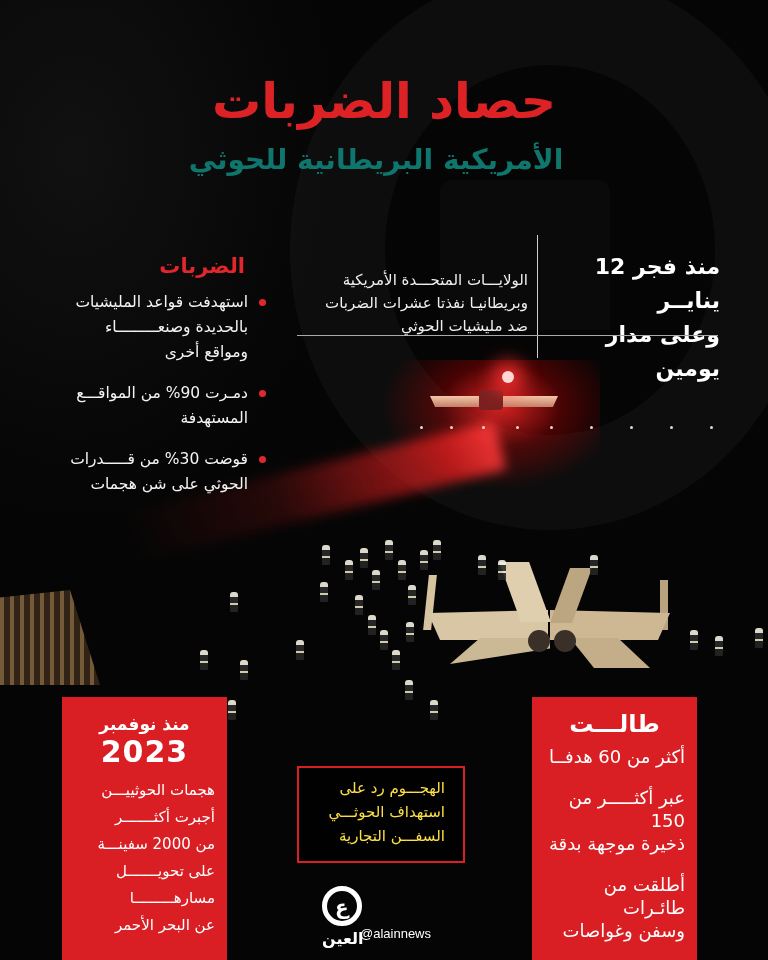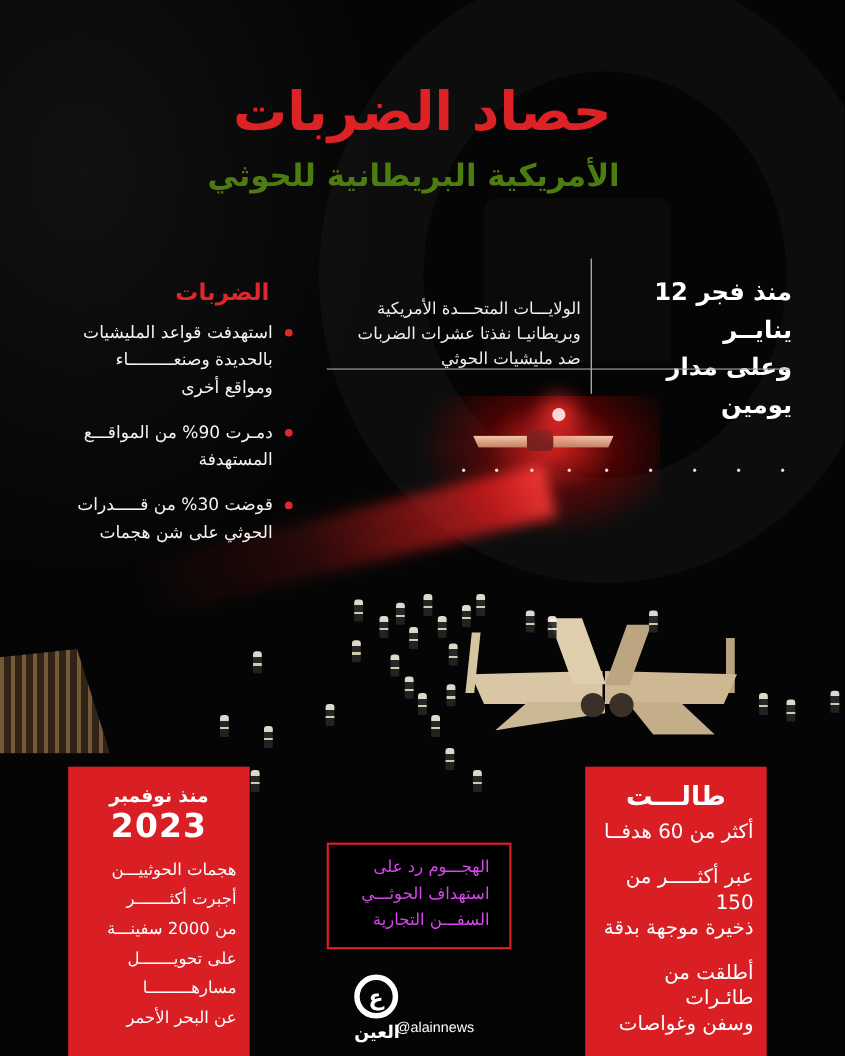--- a/index.html
+++ b/index.html
@@ -61,21 +61,21 @@
   .crew { position: absolute; width: 8px; height: 20px; border-radius: 3px 3px 1px 1px;
     background: linear-gradient(#f4f0e0 0 25%, #2a2a2a 25% 55%, #e9e0c0 55% 65%, #252525 65%); opacity: 0.9; }
   .hangar { position: absolute; left: 0; top: 590px; width: 100px; height: 95px;
     background: repeating-linear-gradient(90deg, #8a6a45 0 4px, #3a2b1b 4px 10px), #5a4530;
     clip-path: polygon(0 8%, 70% 0, 100% 100%, 0 100%); opacity: 0.85; }
 
   
   .title { position: absolute; top: 72px; left: 0; width: 768px; text-align: center;
     font-size: 49px; font-weight: bold; color: #dd2226; line-height: 60px; letter-spacing: 1px; }
   .subtitle { position: absolute; top: 140px; left: 0; width: 752px; text-align: center;
-    font-size: 28px; font-weight: bold; color: #4d7c0f; line-height: 40px; }
+    font-size: 28px; font-weight: bold; color: #0f766e; line-height: 40px; }
 
   
   .since-block { position: absolute; top: 250px; left: 545px; width: 175px; text-align: right;
     font-size: 22px; font-weight: bold; line-height: 34px; }
   .vdivider { position: absolute; left: 537px; top: 235px; width: 1px; height: 123px; background: #cfcfcf; }
   .hdivider { position: absolute; left: 297px; top: 335px; width: 421px; height: 1px; background: #a9a9a9; }
   .us-uk-block { position: absolute; top: 269px; left: 280px; width: 248px; text-align: right;
     font-size: 15px; line-height: 23px; color: #f0f0f0; }
 
   
@@ -93,21 +93,21 @@
   .box-left .box-body { margin: 8px 12px 0 14px; text-align: right; font-size: 15px; line-height: 27px; }
 
   .box-right { left: 532px; top: 697px; width: 165px; height: 263px; }
   .box-right .box-label { margin-top: 10px; font-size: 24px; font-weight: bold; line-height: 34px; }
   .box-right .box-body { margin: 4px 12px 0 12px; text-align: right; font-size: 18px; line-height: 23px; }
   .box-right .box-item { margin-bottom: 18px; }
 
   
   .mid-box { position: absolute; left: 297px; top: 766px; width: 168px; height: 97px;
     border: 2px solid #d91f24; background: rgba(0,0,0,0.75);
-    text-align: right; padding: 8px 18px 0 12px; font-size: 15px; line-height: 24px; color: #d946ef; }
+    text-align: right; padding: 8px 18px 0 12px; font-size: 15px; line-height: 24px; color: #fde047; }
 
   
   .logo-mark { position: absolute; left: 322px; top: 886px; width: 40px; height: 40px; border-radius: 50%;
     border: 5px solid #fff; border-top-color: #fff; }
   .logo-mark .glyph { position: absolute; left: 8px; top: 3px; font-size: 20px; font-weight: bold; color: #fff; line-height: 26px; }
   .logo-wordmark { position: absolute; left: 322px; top: 929px; font-size: 16px; font-weight: bold; color: #fff; }
   .handle { position: absolute; left: 360px; top: 926px; direction: ltr; font-size: 13px; color: #fff; font-family: "Liberation Sans", sans-serif; }
 </style>
 </head>
 <body>

